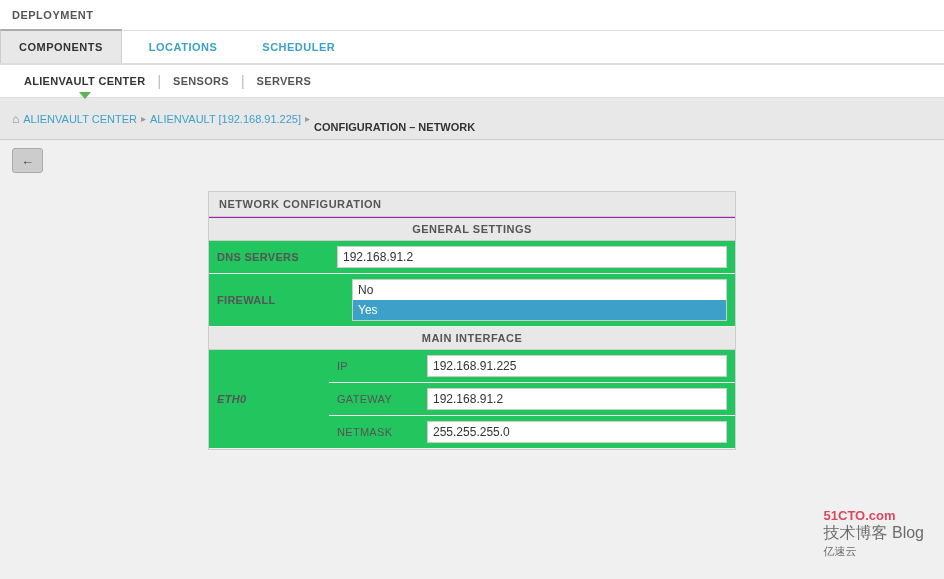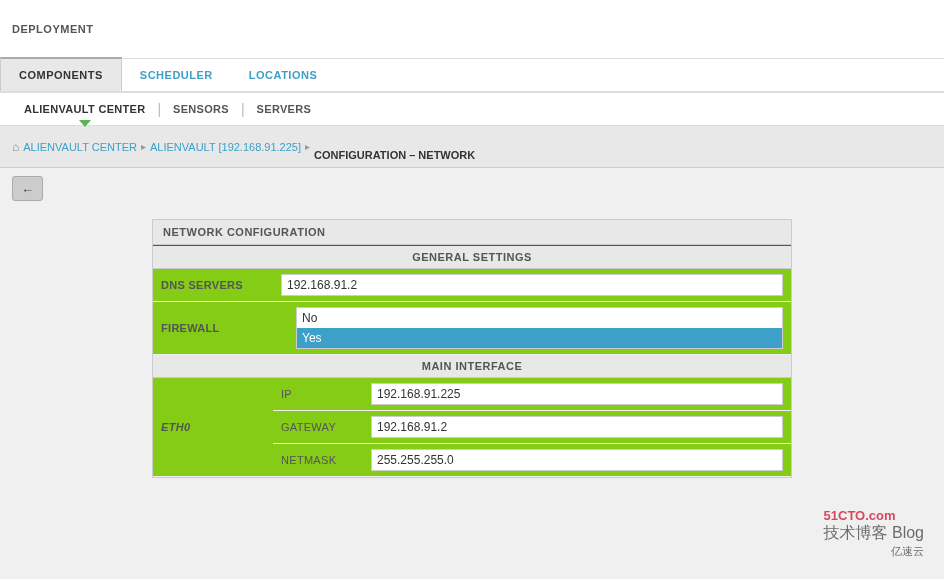--- a/index.html
+++ b/index.html
@@ -6,36 +6,37 @@
     body {
       font-family: Arial, sans-serif;
       font-size: 12px;
       background: #f0f0f0;
       color: #333;
     }
 
     
     .page-header {
       background: #fff;
-      padding: 22px 12px;
+      padding: 8px 12px;
       border-bottom: 1px solid #ddd;
     }
     .page-title {
       font-size: 11px;
       font-weight: bold;
       color: #555;
       letter-spacing: 0.5px;
     }
 
     
     .tabs-bar {
       background: #fff;
       border-bottom: 2px solid #ddd;
       display: flex;
       align-items: stretch;
+      gap: 9px;
     }
     .tab {
       padding: 10px 18px;
       cursor: pointer;
       font-size: 11px;
       font-weight: bold;
       letter-spacing: 0.5px;
       color: #3ca0c9;
       border: none;
       background: none;
@@ -135,22 +136,22 @@
 
     
     .main-content {
       padding: 10px 20px 20px 20px;
       display: flex;
       justify-content: center;
     }
 
     
     .network-config-panel {
-      width: 640px;
-      background: #84cc16;
+      width: 528px;
+      background: #22c55e;
       border: 1px solid #ccc;
     }
     .panel-title {
       background: #e8e8e8;
       padding: 6px 10px;
       font-size: 11px;
       font-weight: bold;
       color: #555;
       letter-spacing: 0.5px;
       border-bottom: 1px solid #ccc;
@@ -265,22 +266,22 @@
   </style>
 </head>
 <body>
 
 <div class="page-header">
   <span class="page-title">DEPLOYMENT</span>
 </div>
 
 <div class="tabs-bar">
   <button class="tab active">COMPONENTS</button>
+  <button class="tab">LOCATIONS</button>
   <button class="tab">SCHEDULER</button>
-  <button class="tab">LOCATIONS</button>
 </div>
 
 <div class="sub-nav">
   <span class="sub-nav-item active">ALIENVAULT CENTER</span>
   <span class="sub-nav-sep">|</span>
   <span class="sub-nav-item">SENSORS</span>
   <span class="sub-nav-sep">|</span>
   <span class="sub-nav-item">SERVERS</span>
 </div>
 
@@ -354,14 +355,14 @@
       </tr>
     </tbody>
       </table>
 
   </div>
 </div>
 
 <div class="watermark">
   <div style="font-size:13px;font-weight:bold;color:#cc0022;">51CTO.com</div>
   <div style="font-size:16px;color:#333;">技术博客 Blog</div>
-  <div style="font-size:11px;color:#333;text-align:right;">亿速云</div>
+  <div style="font-size:11px;color:#333;">亿速云</div>
 </div>
 
 </body></html>

